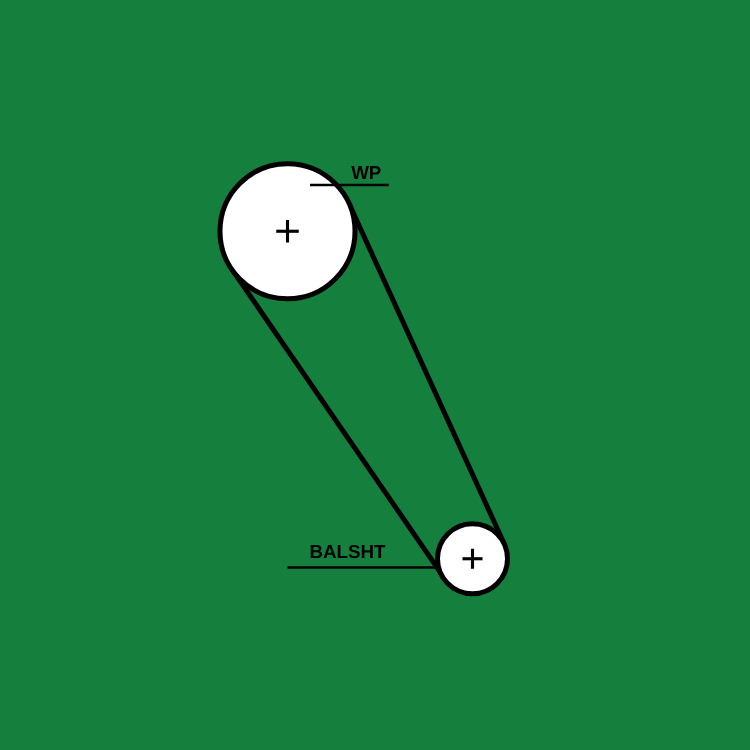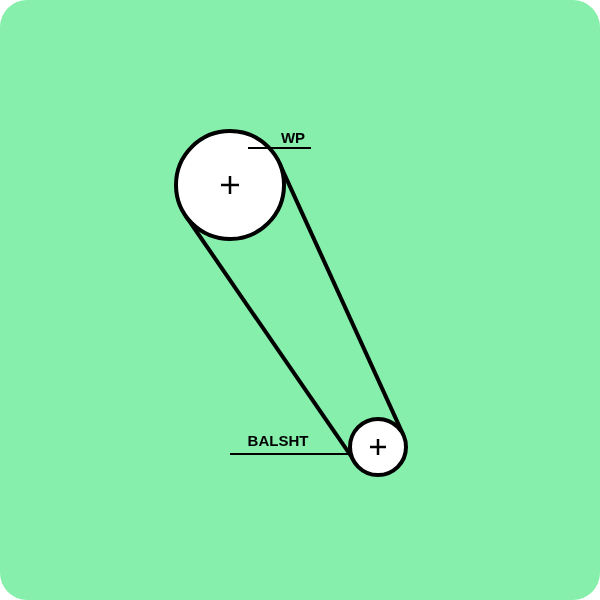--- a/index.html
+++ b/index.html
@@ -7,22 +7,21 @@
       padding: 0;
       width: 600px;
       height: 600px;
       background: #ffffff;
       font-family: "Liberation Sans", sans-serif;
     }
     .canvas-wrap {
       width: 600px;
       height: 600px;
       position: relative;
-      background: #86efac;
-      border-radius: 27px;
+      background: #15803d;
     }
     svg {
       display: block;
     }
     .pulley {
       fill: #ffffff;
       stroke: #000000;
       stroke-width: 4;
     }
     .belt {

